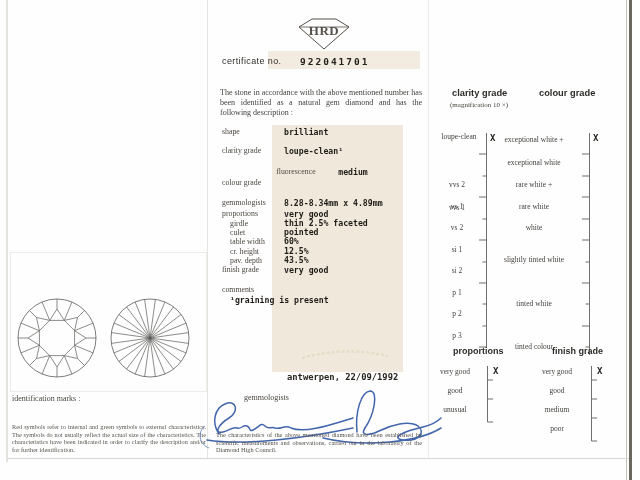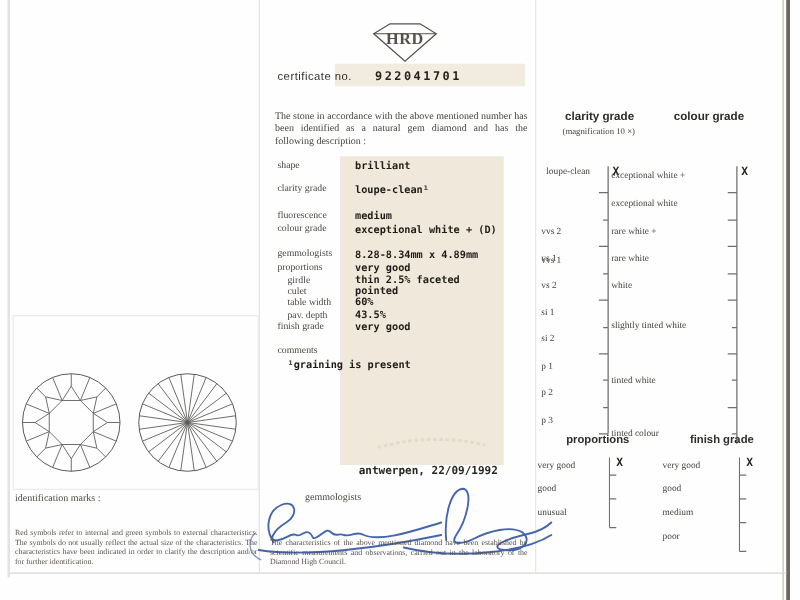--- a/index.html
+++ b/index.html
@@ -36,35 +36,35 @@
   .intro { left:220px; top:88px; width:202px; font-size:8px; line-height:10px;
            text-align:justify; color:#45423e; }
   .desc-box { left:272px; top:125px; width:131px; height:247px; background:#f0e9db; }
   .desc-rows { left:222px; top:127px; width:200px; }
   .drow { display:flex; line-height:10.5px; }
   .drow.sub { line-height:9.2px; }
   .dlabel { width:54px; flex:none; font-size:7.8px; color:#4a463f; }
   .drow.sub .dlabel { text-indent:8px; }
   .dval { font-family:"DejaVu Sans Mono", monospace; font-size:8.2px; font-weight:bold;
           color:#1f1c18; padding-left:8px; white-space:nowrap; }
-  .gap8 { margin-top:8px; } .gap9 { margin-top:9px;flex-direction:column; } .gap10 { margin-top:10px; } .gap11 { margin-top:11px; }
+  .gap8 { margin-top:8px; } .gap9 { margin-top:9px;flex-direction:column; } .gap10 { margin-top:10px; } .gap11 { margin-top:11px;justify-content:center; }
   .watermark-arc { left:300px; top:344px; width:90px; height:18px; opacity:.5; }
   .place-date { left:287px; top:372px; font-family:"DejaVu Sans Mono", monospace;
                 font-size:8.8px; font-weight:bold; color:#2a2722; }
   .gemmologists { left:244px; top:393px; font-size:8px; color:#4a463f; }
   .signature-svg { left:205px; top:382px; }
   .footer-center { left:216px; top:431px; width:206px; font-size:6.3px; line-height:7.6px;
                    text-align:justify; color:#55514a; }
   .pen-mark { left:195px; top:424px; }
 
   
   .scale-heading { font-family:"Liberation Sans", sans-serif; font-weight:bold;
                    font-size:9.3px; color:#2e2c28; }
   .magnification { left:450px; top:101px; font-size:7px; color:#4a463f; }
-  .scale-label { position:absolute; font-size:7.5px; color:#45423e; text-align:left;
+  .scale-label { position:absolute; font-size:7.5px; color:#45423e; text-align:center;
                  line-height:8px; }
   .xmark { position:absolute; font-family:"DejaVu Sans Mono", monospace; font-size:9px;
            font-weight:bold; color:#26231f; }
   svg { display:block; }
 </style>
 </head>
 <body>
 
 <div id="stage">
 
@@ -125,41 +125,44 @@
     <div class="drow gap8">
       <span class="dlabel">clarity grade</span>
       <span class="dval">loupe-clean¹</span>
     </div>
     <div class="drow gap11">
       <span class="dlabel">fluorescence</span>
       <span class="dval">medium</span>
     </div>
     <div class="drow">
       <span class="dlabel">colour grade</span>
-      <span class="dval">exceptional white + (D)</span>
     </div>
     <div class="drow gap10">
       <span class="dlabel">gemmologists</span>
       <span class="dval">8.28-8.34mm x 4.89mm</span>
     </div>
     <div class="drow">
       <span class="dlabel">proportions</span>
       <span class="dval">very good</span>
     </div>
     <div class="drow sub">
       <span class="dlabel">girdle</span>
       <span class="dval">thin 2.5% faceted</span>
     </div>
     <div class="drow sub">
       <span class="dlabel">culet</span>
       <span class="dval">pointed</span>
     </div>
     <div class="drow sub">
       <span class="dlabel">table width</span>
       <span class="dval">60%</span>
+    </div>
+    <div class="drow sub">
+      <span class="dlabel">cr. height</span>
+      <span class="dval">12.5%</span>
     </div>
     <div class="drow sub">
       <span class="dlabel">pav. depth</span>
       <span class="dval">43.5%</span>
     </div>
     <div class="drow">
       <span class="dlabel">finish grade</span>
       <span class="dval">very good</span>
     </div>
     <div class="drow gap9">

